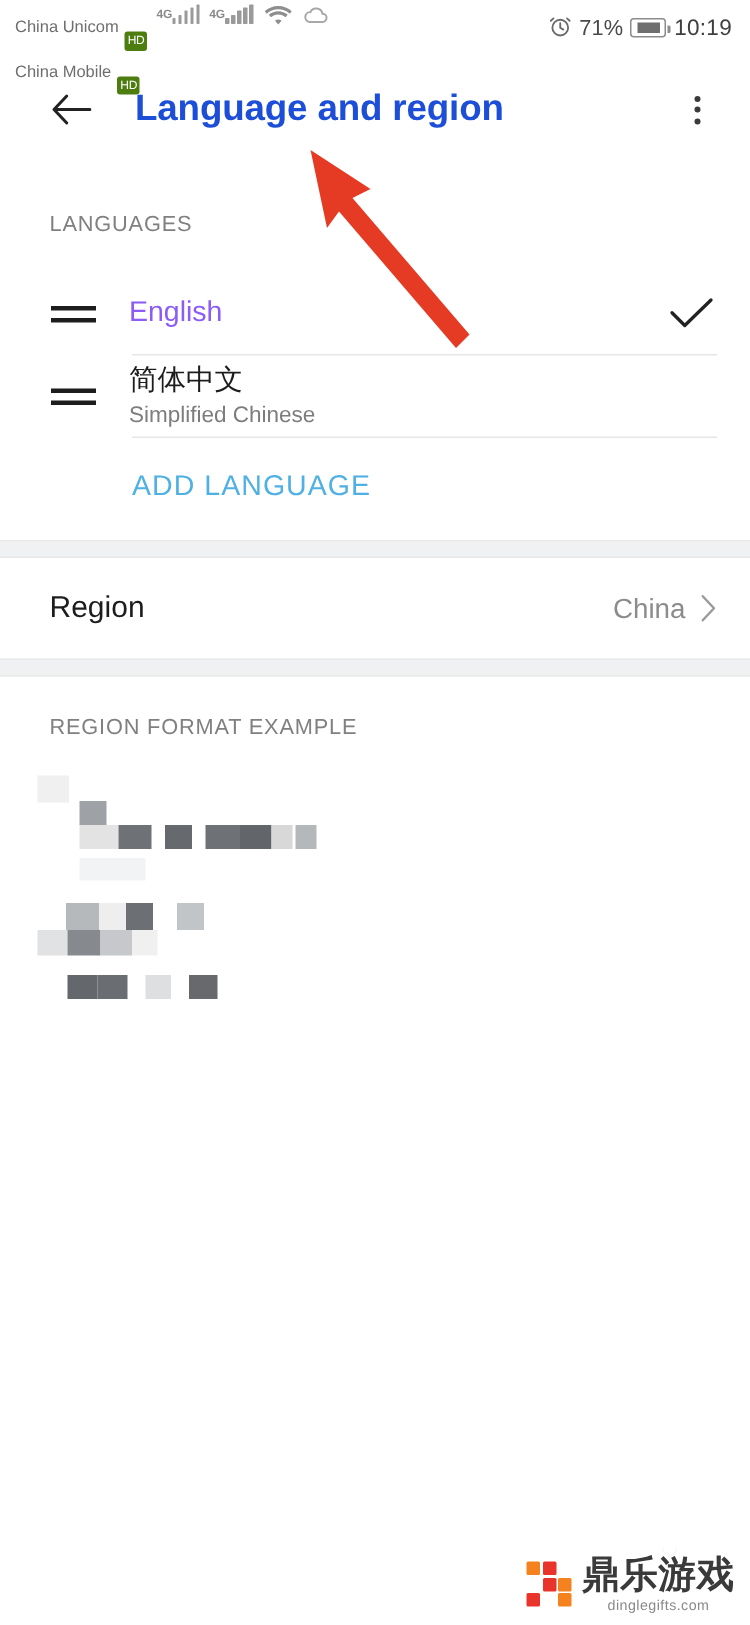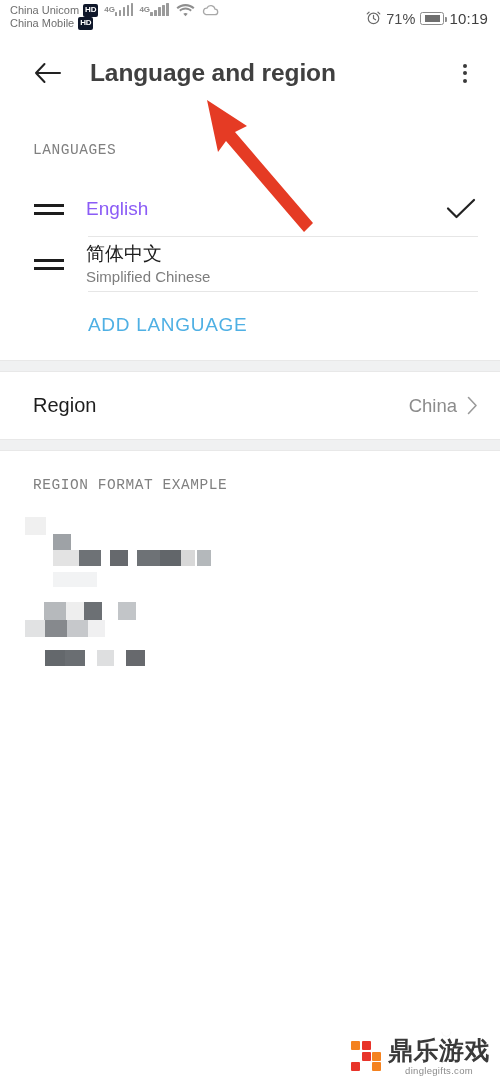--- a/index.html
+++ b/index.html
@@ -36,28 +36,29 @@
   .carrier-row {
     display: flex;
     align-items: center;
     gap: 4px;
     font-size: 11px;
     color: #6e6e6e;
     white-space: nowrap;
   }
   .hd-badge {
     display: inline-block;
-    background: #0f172a;
+    background: #4d7c0f;
     color: #ffffff;
     font-size: 8px;
-    font-weight: bold;
+    font-weight: normal;
     line-height: 1;
     padding: 2px 2px 2.5px 2px;
     border-radius: 2px;
     letter-spacing: -0.2px;
+    margin-top: 17px;
   }
   .signal-group {
     display: flex;
     align-items: flex-end;
     gap: 1px;
     margin-left: 6px;
     padding-bottom: 3px;
   }
   .sig-label {
     font-size: 8px;
@@ -141,21 +142,21 @@
     height: 34px;
     display: flex;
     align-items: center;
     justify-content: center;
     cursor: pointer;
     flex: none;
   }
   .app-title {
     font-size: 24.5px;
     font-weight: bold;
-    color: #404040;
+    color: #1d4ed8;
     margin-left: 26px;
     letter-spacing: -0.1px;
     white-space: nowrap;
   }
   .overflow-btn {
     margin-left: auto;
     width: 34px;
     height: 34px;
     display: flex;
     flex-direction: column;
@@ -171,21 +172,20 @@
     border-radius: 50%;
     display: block;
   }
 
   
   .section-header {
     font-size: 14.5px;
     color: #808080;
     letter-spacing: 0.55px;
     padding-left: 33px;
-    font-family: Liberation Mono, monospace;
   }
   #languages-header { padding-top: 38px; }
 
   .lang-list { margin-top: 24px; }
   .lang-row {
     display: flex;
     align-items: center;
     min-height: 54px;
     padding-left: 34px;
     padding-right: 22px;

